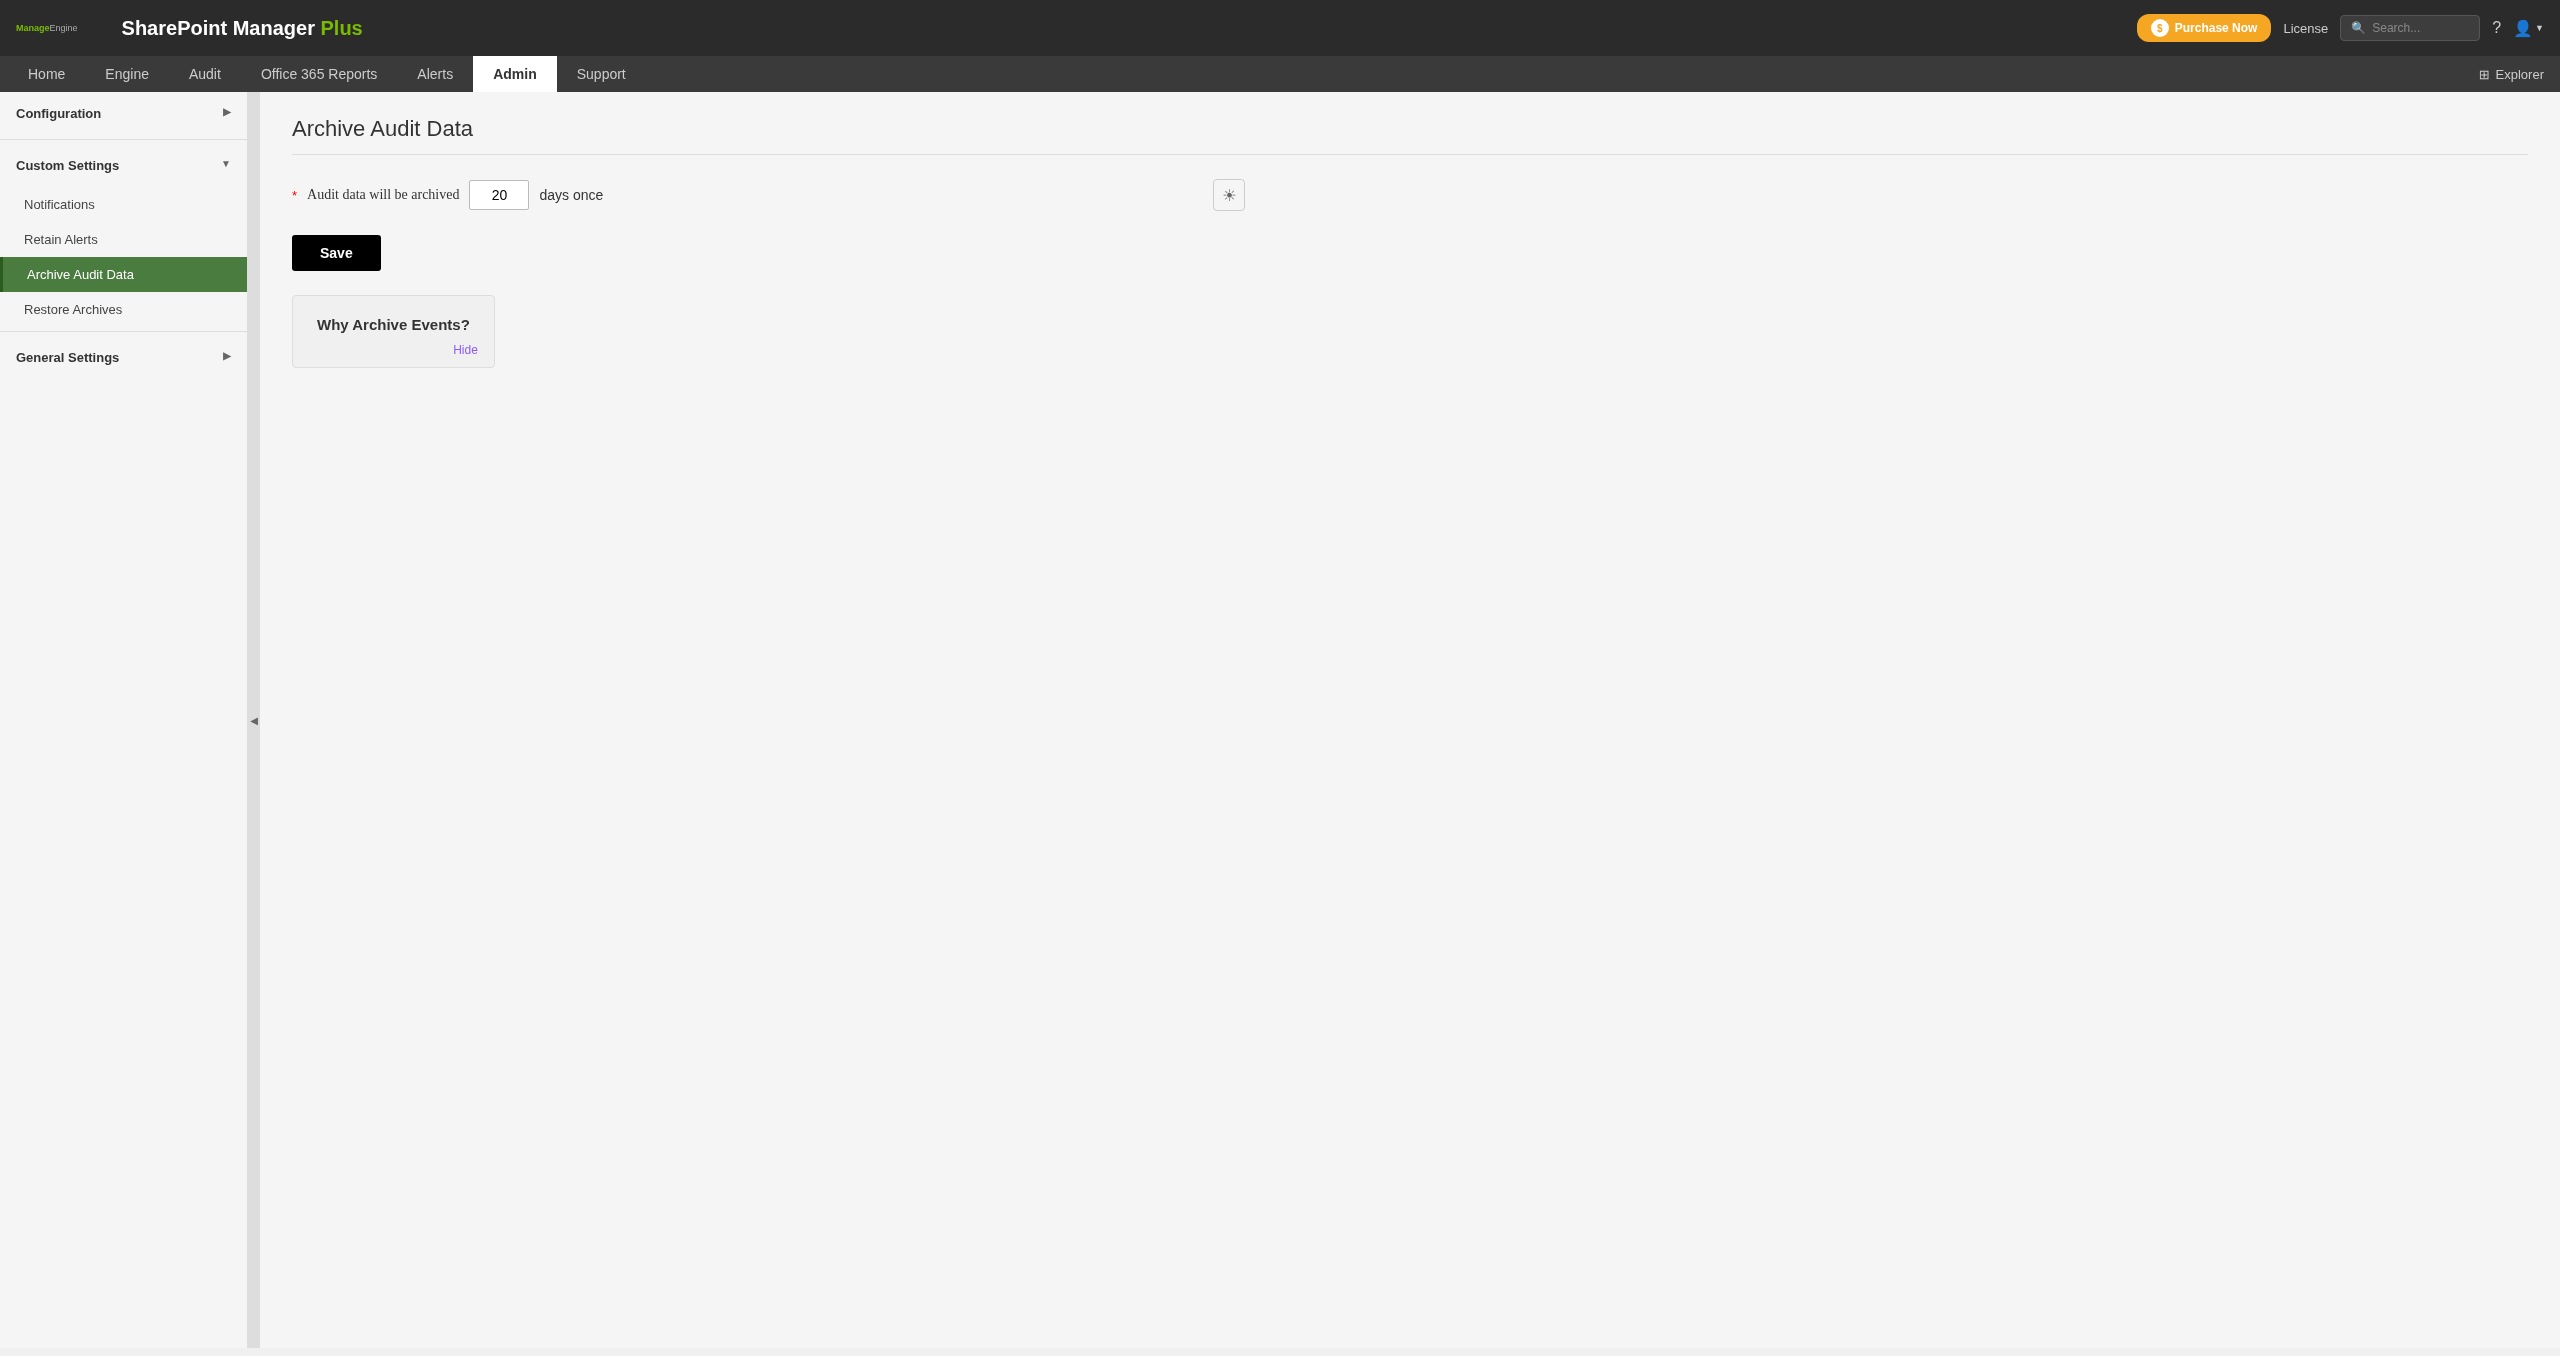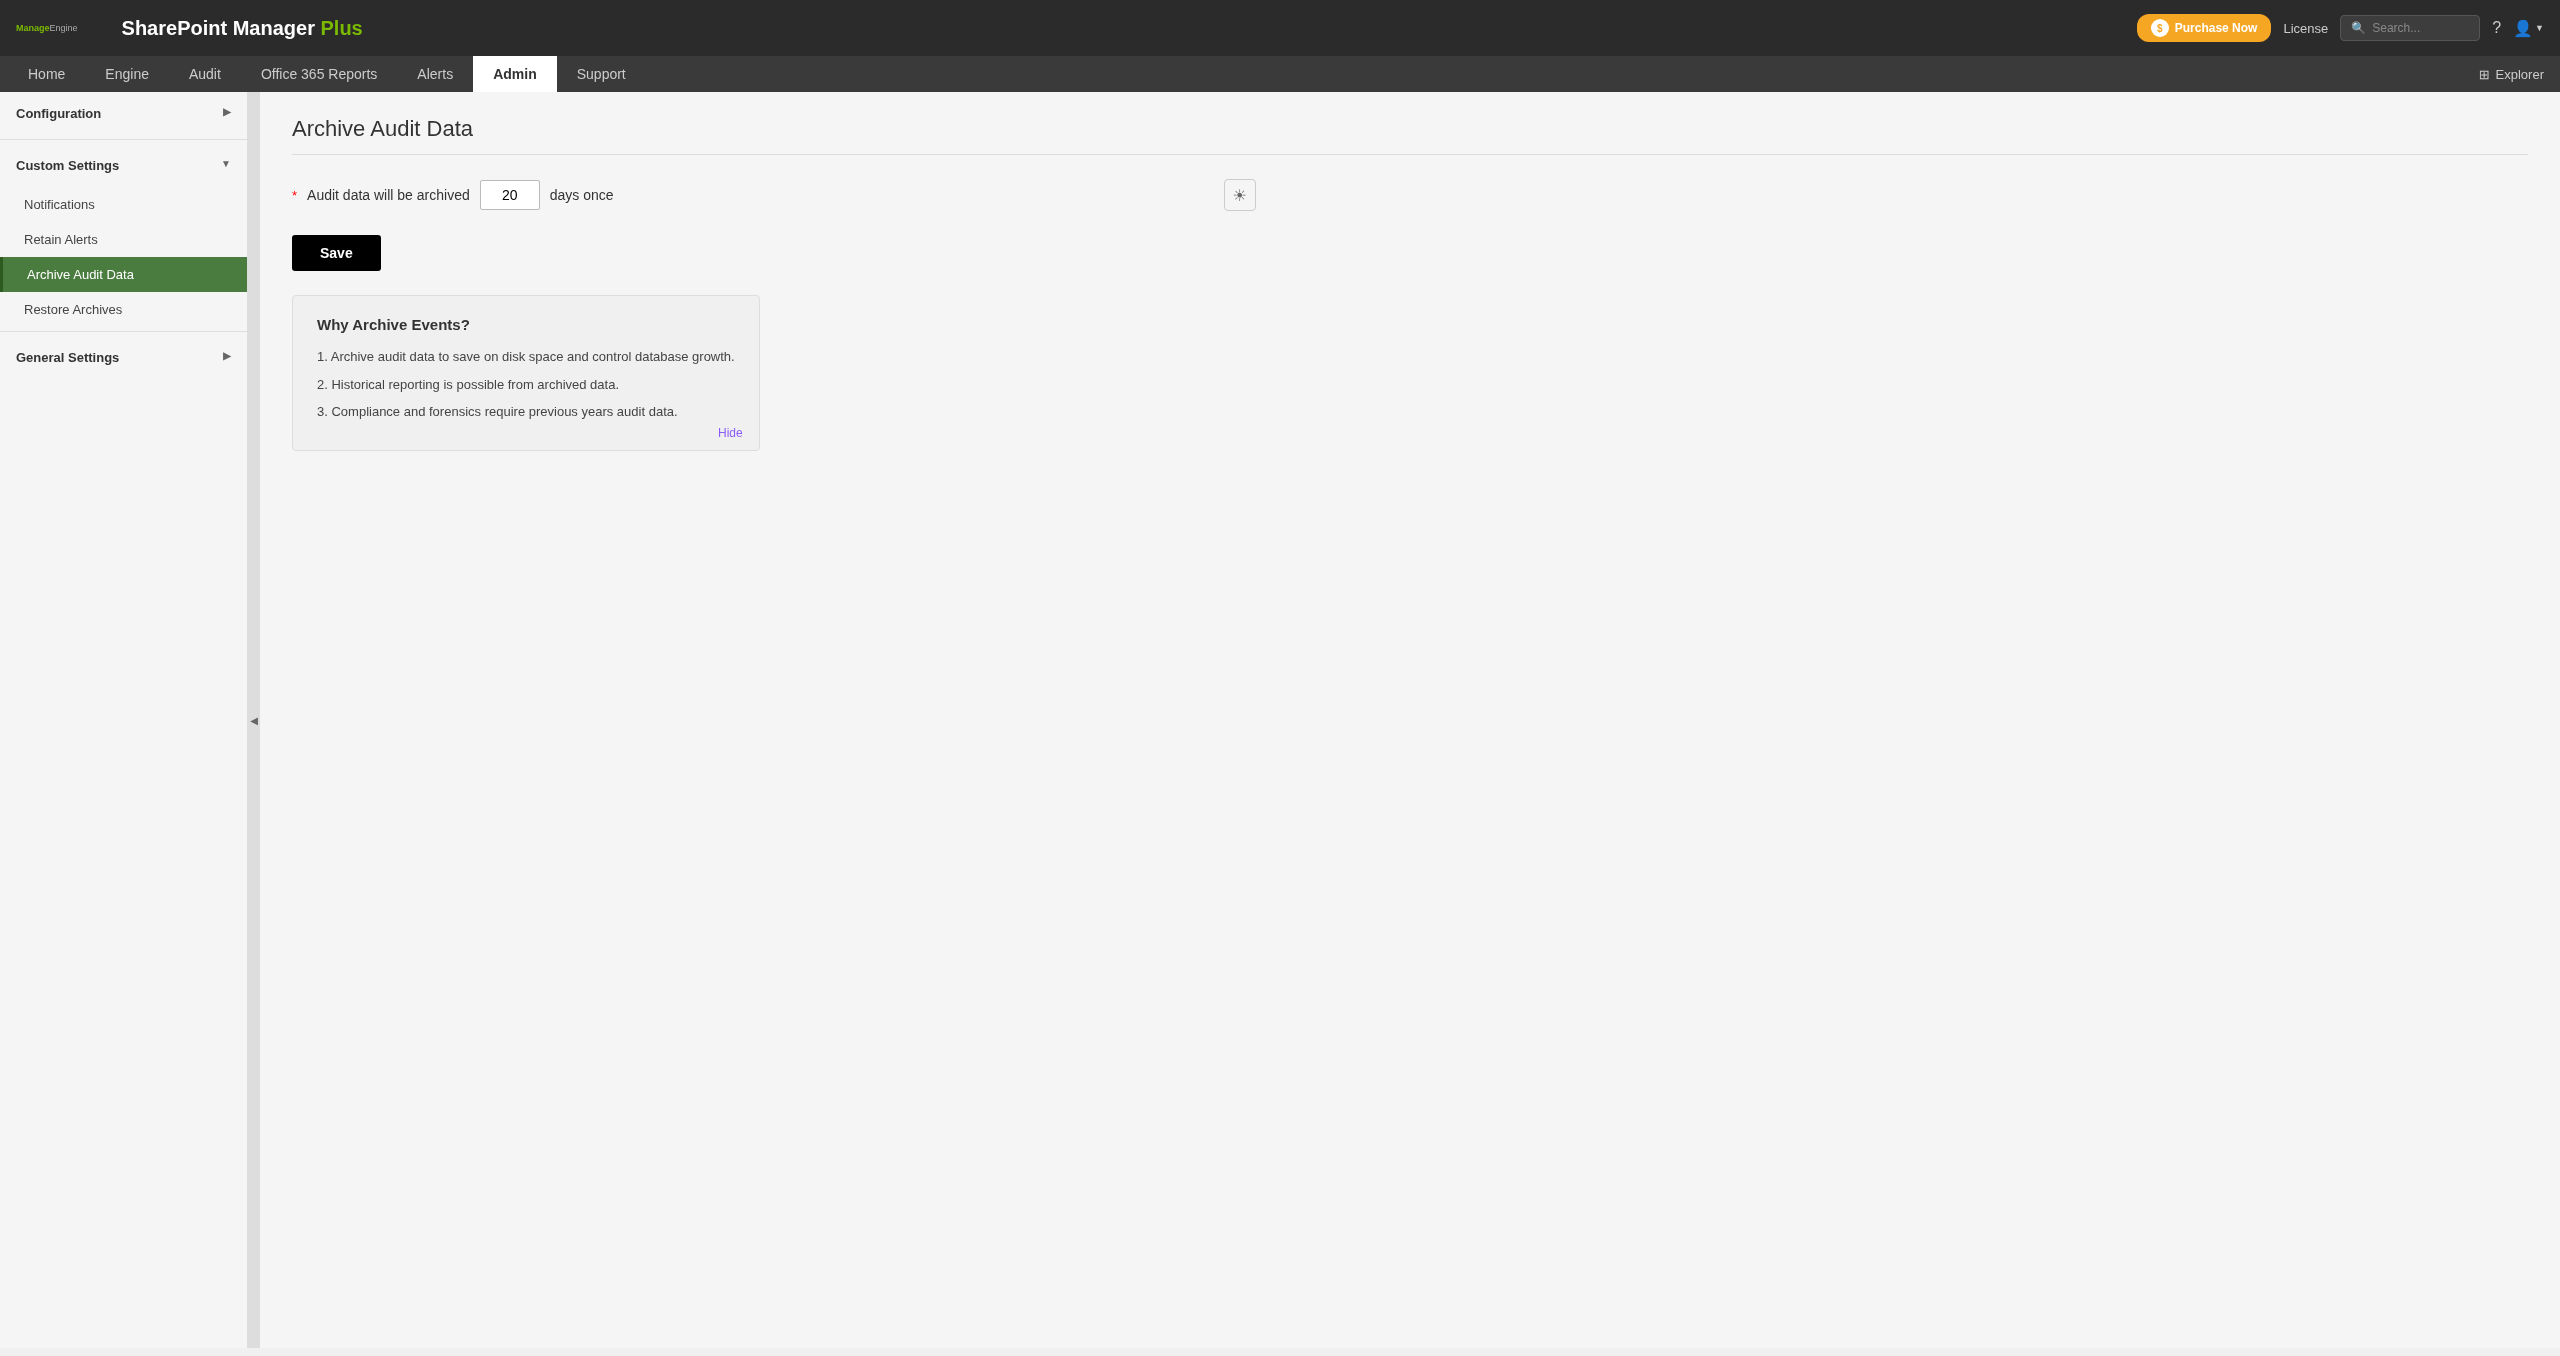--- a/index.html
+++ b/index.html
@@ -227,20 +227,21 @@
       gap: 10px;
       margin-bottom: 24px;
       flex-wrap: wrap;
     }
     .required-star {
       color: red;
     }
     .form-label {
       font-size: 14px;
       color: #333;
+      font-family: Liberation Serif, serif;
     }
     .days-input {
       width: 60px;
       padding: 6px 8px;
       border: 1px solid #bbb;
       font-size: 14px;
       text-align: center;
       border-radius: 2px;
     }
     .days-label {
@@ -435,25 +436,20 @@
 
           
           <button class="save-btn">Save</button>
 
         </div>
       </div>
 
       <div style="margin-top: 16px; display: flex; justify-content: flex-start; max-width: 100%;">
         <div class="info-panel">
           <div class="info-panel-title">Why Archive Events?</div>
-          <ul class="info-panel-list">
-            <li>1. Archive audit data to save on disk space and control database growth.</li>
-            <li>2. Historical reporting is possible from archived data.</li>
-            <li>3. Compliance and forensics require previous years audit data.</li>
-          </ul>
           <a class="hide-link">Hide</a>
         </div>
       </div>
 
     </div>
   </div>
 
 </div>
 
 </body></html>

